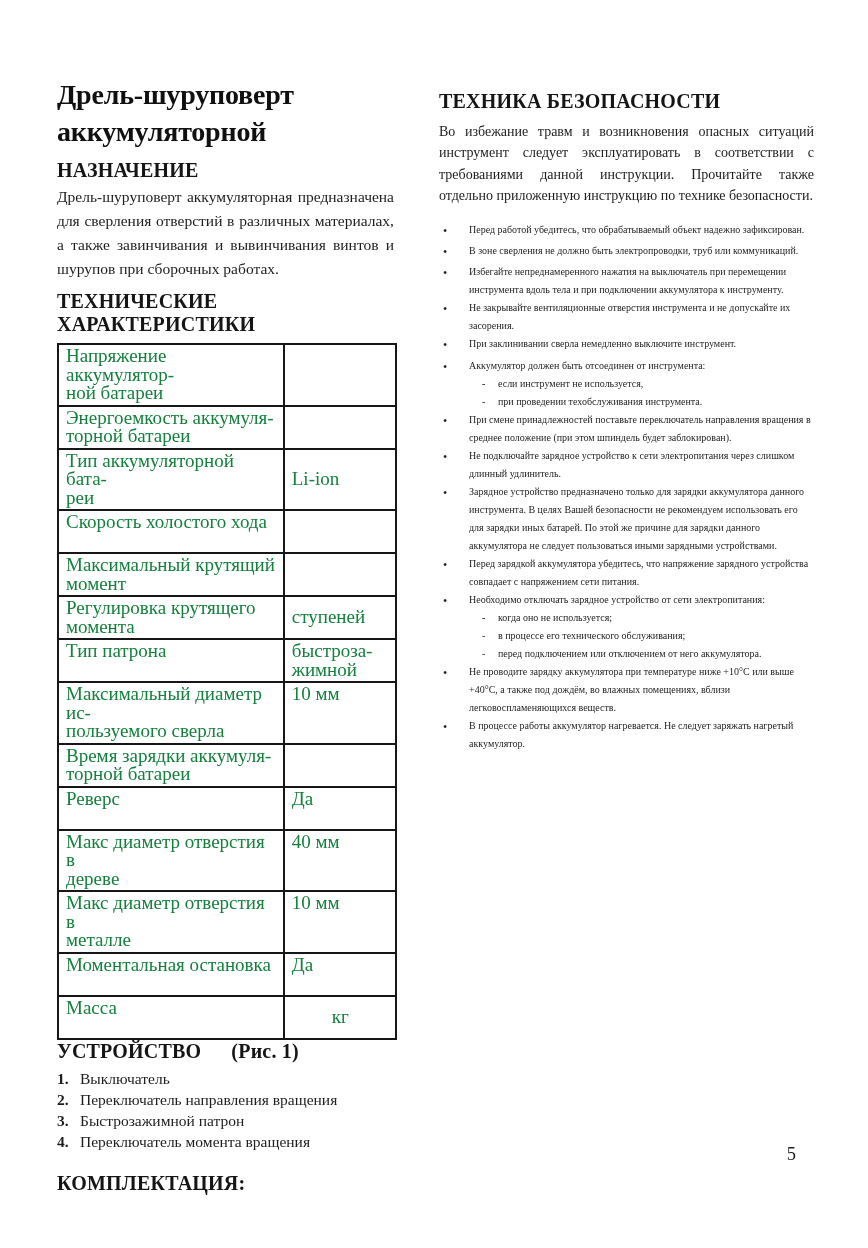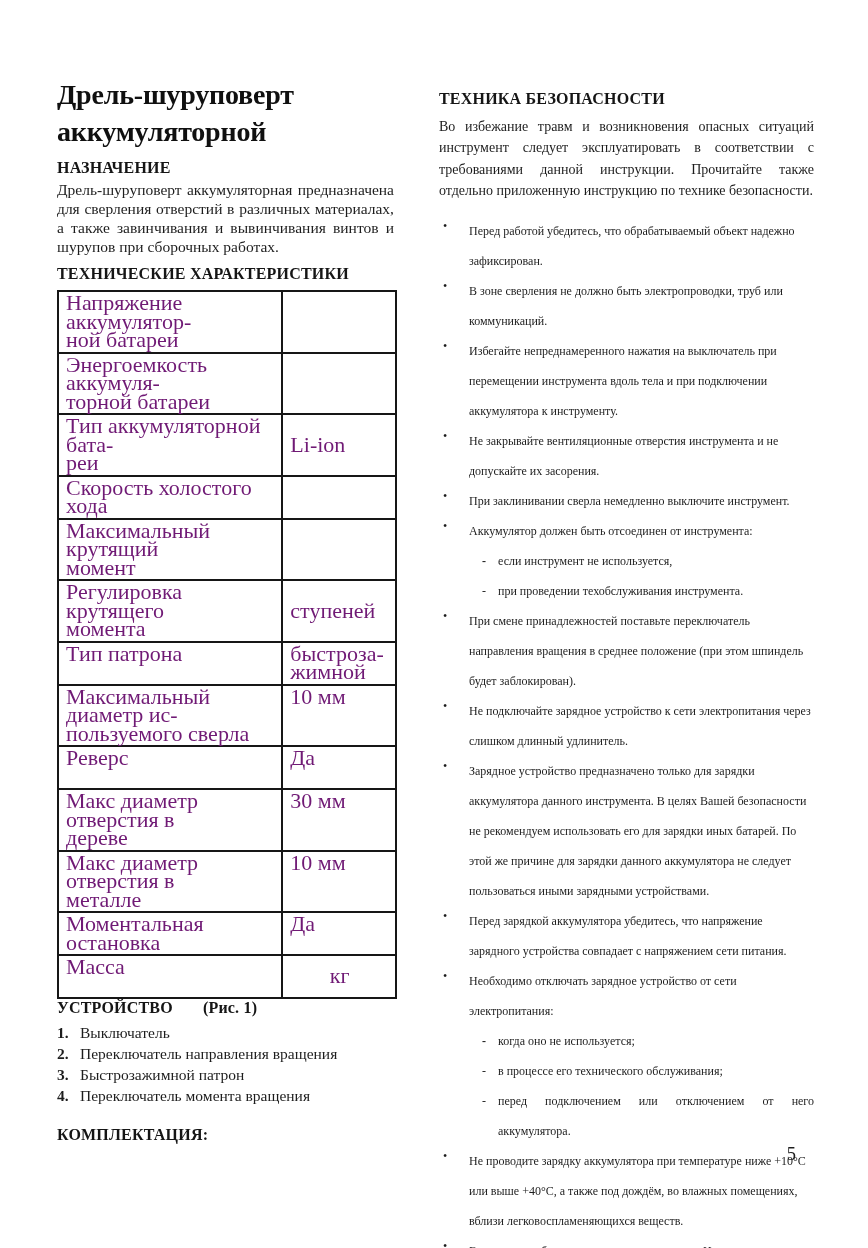--- a/index.html
+++ b/index.html
@@ -6,50 +6,50 @@
   .page{
     width:868px;height:1248px;position:relative;background:#ffffff;
     font-family:Liberation Serif, serif;color:#1d1d1d;
     overflow:hidden;margin:0 auto;
   }
   .cols{display:flex;gap:37px;padding:76px 54px 0 57px;}
   .col-left{width:345px;flex:none;}
   .col-right{width:375px;flex:none;}
 
   .title{font-size:28px;line-height:37px;font-weight:700;letter-spacing:-0.2px;color:#101010;}
-  .h2{font-size:16px;font-weight:700;color:#151515;letter-spacing:0.2px;}
+  .h2{font-size:20px;font-weight:700;color:#151515;letter-spacing:0.2px;}
   .mt-nazn{margin-top:9px;}
   .mt-tech{margin-top:9px;}
-  .body-p{font-size:15.5px;line-height:19px;margin:3px 8px 0 0;}
+  .body-p{font-size:15.5px;line-height:24px;margin:3px 8px 0 0;}
   .just{text-align:justify;hyphens:auto;-webkit-hyphens:auto;}
 
   table.spec{border-collapse:collapse;margin-top:7px;width:340px;}
   table.spec td{
-    border:2px solid #161616;font-size:22px;line-height:18.5px;
-    padding:2px 6px 2px 7px;vertical-align:top;white-space:pre-line;color:#701a75;
+    border:2px solid #161616;font-size:19px;line-height:18.5px;
+    padding:2px 6px 2px 7px;vertical-align:top;white-space:pre-line;color:#15803d;
   }
   table.spec td.lab{width:224px;height:37px;}
   table.spec td.val{width:100px;border-radius:16px;}
   .value_align-center{text-align:center;}
   .value_valign-middle{vertical-align:middle !important;}
 
   .device-h{}
   .figref{margin-left:30px;}
   .devlist{margin-top:5px;}
   .dev-item{display:flex;font-size:15.5px;line-height:21px;}
   .dev-num{font-weight:700;width:23px;flex:none;}
   .dev-text{flex:1;}
   .komplekt{margin-top:20px;}
 
   .col-right .h2{margin-top:14px;}
   .intro{margin-top:8px;font-size:14px;line-height:21.4px;}
   .bullets{margin-top:1px;}
   .bullet{display:flex;}
   .bmark{width:26px;flex:none;padding-left:4px;font-size:12px;line-height:21.4px;}
-  .btext{flex:1;font-size:12px;line-height:30px;}
+  .btext{flex:1;font-size:10px;line-height:18px;}
   .subwrap{margin-left:13px;}
   .sub{display:flex;}
   .dash{width:16px;flex:none;}
   .stext{flex:1;text-align:justify;hyphens:auto;}
   .subwrap .sub:first-child .dash{font-weight:700;}
 
   .pagenum{position:absolute;top:1144px;right:72px;font-size:18.5px;color:#1d1d1d;}
 </style>
 </head>
 <body>
@@ -111,30 +111,35 @@
               <td class="val">быстроза-
 жимной</td>
             </tr>
 
             <tr>
               <td class="lab">Максимальный диаметр ис-
 пользуемого сверла</td>
               <td class="val">10 мм</td>
             </tr>
 
+            <tr>
+              <td class="lab">Время зарядки аккумуля-
+торной батареи</td>
+              <td class="val"></td>
+            </tr>
 
             <tr>
               <td class="lab">Реверс</td>
               <td class="val">Да</td>
             </tr>
 
             <tr>
               <td class="lab">Макс диаметр отверстия в
 дереве</td>
-              <td class="val">30 мм</td>
+              <td class="val">40 мм</td>
             </tr>
 
             <tr>
               <td class="lab">Макс диаметр отверстия в
 металле</td>
               <td class="val">10 мм</td>
             </tr>
 
             <tr>
               <td class="lab">Моментальная остановка</td>

